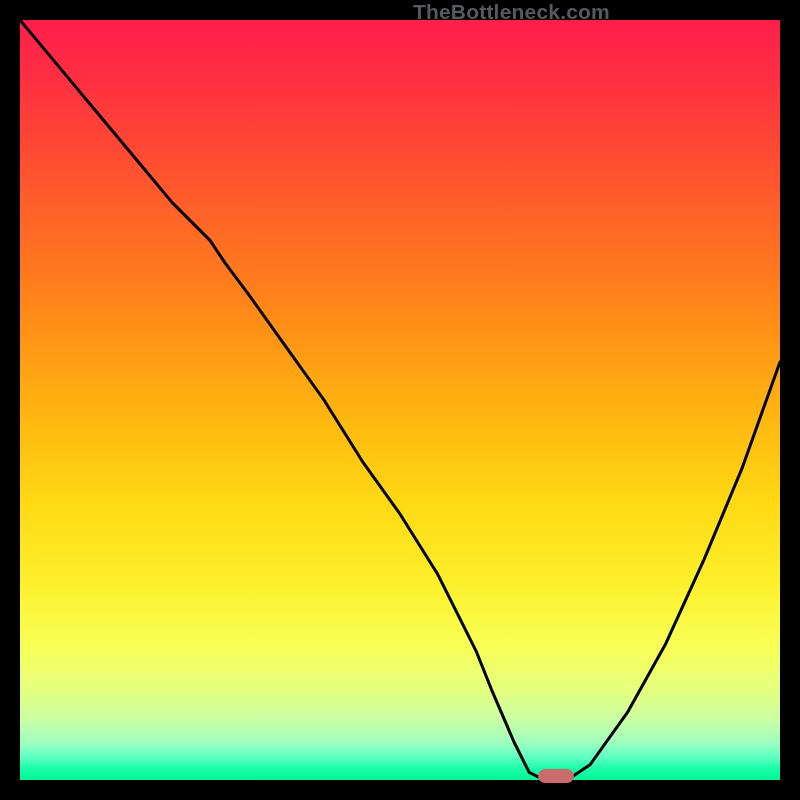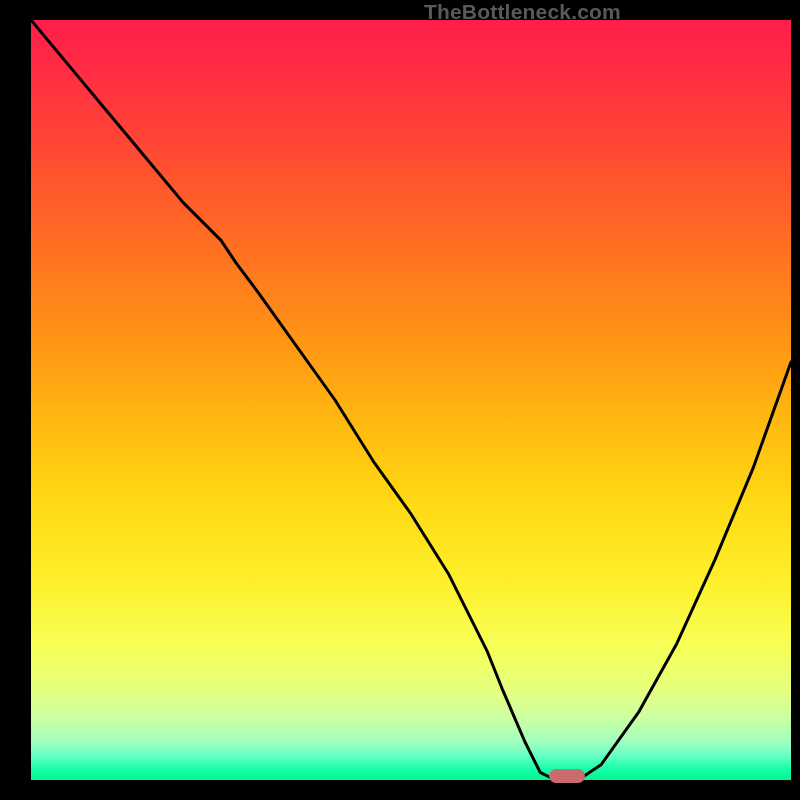--- a/index.html
+++ b/index.html
@@ -8,21 +8,20 @@
     width: 800px;
     height: 800px;
     background: #000;
     overflow: hidden;
   }
   .frame {
     position: absolute;
     left: 0; top: 0;
     width: 632px; height: 800px;
     background: #000;
-    margin-left: 11px;
   }
   .plot {
     position: absolute;
     left: 20px;
     top: 20px;
     width: 760px;
     height: 760px;
     
     background: linear-gradient(
       to bottom,

